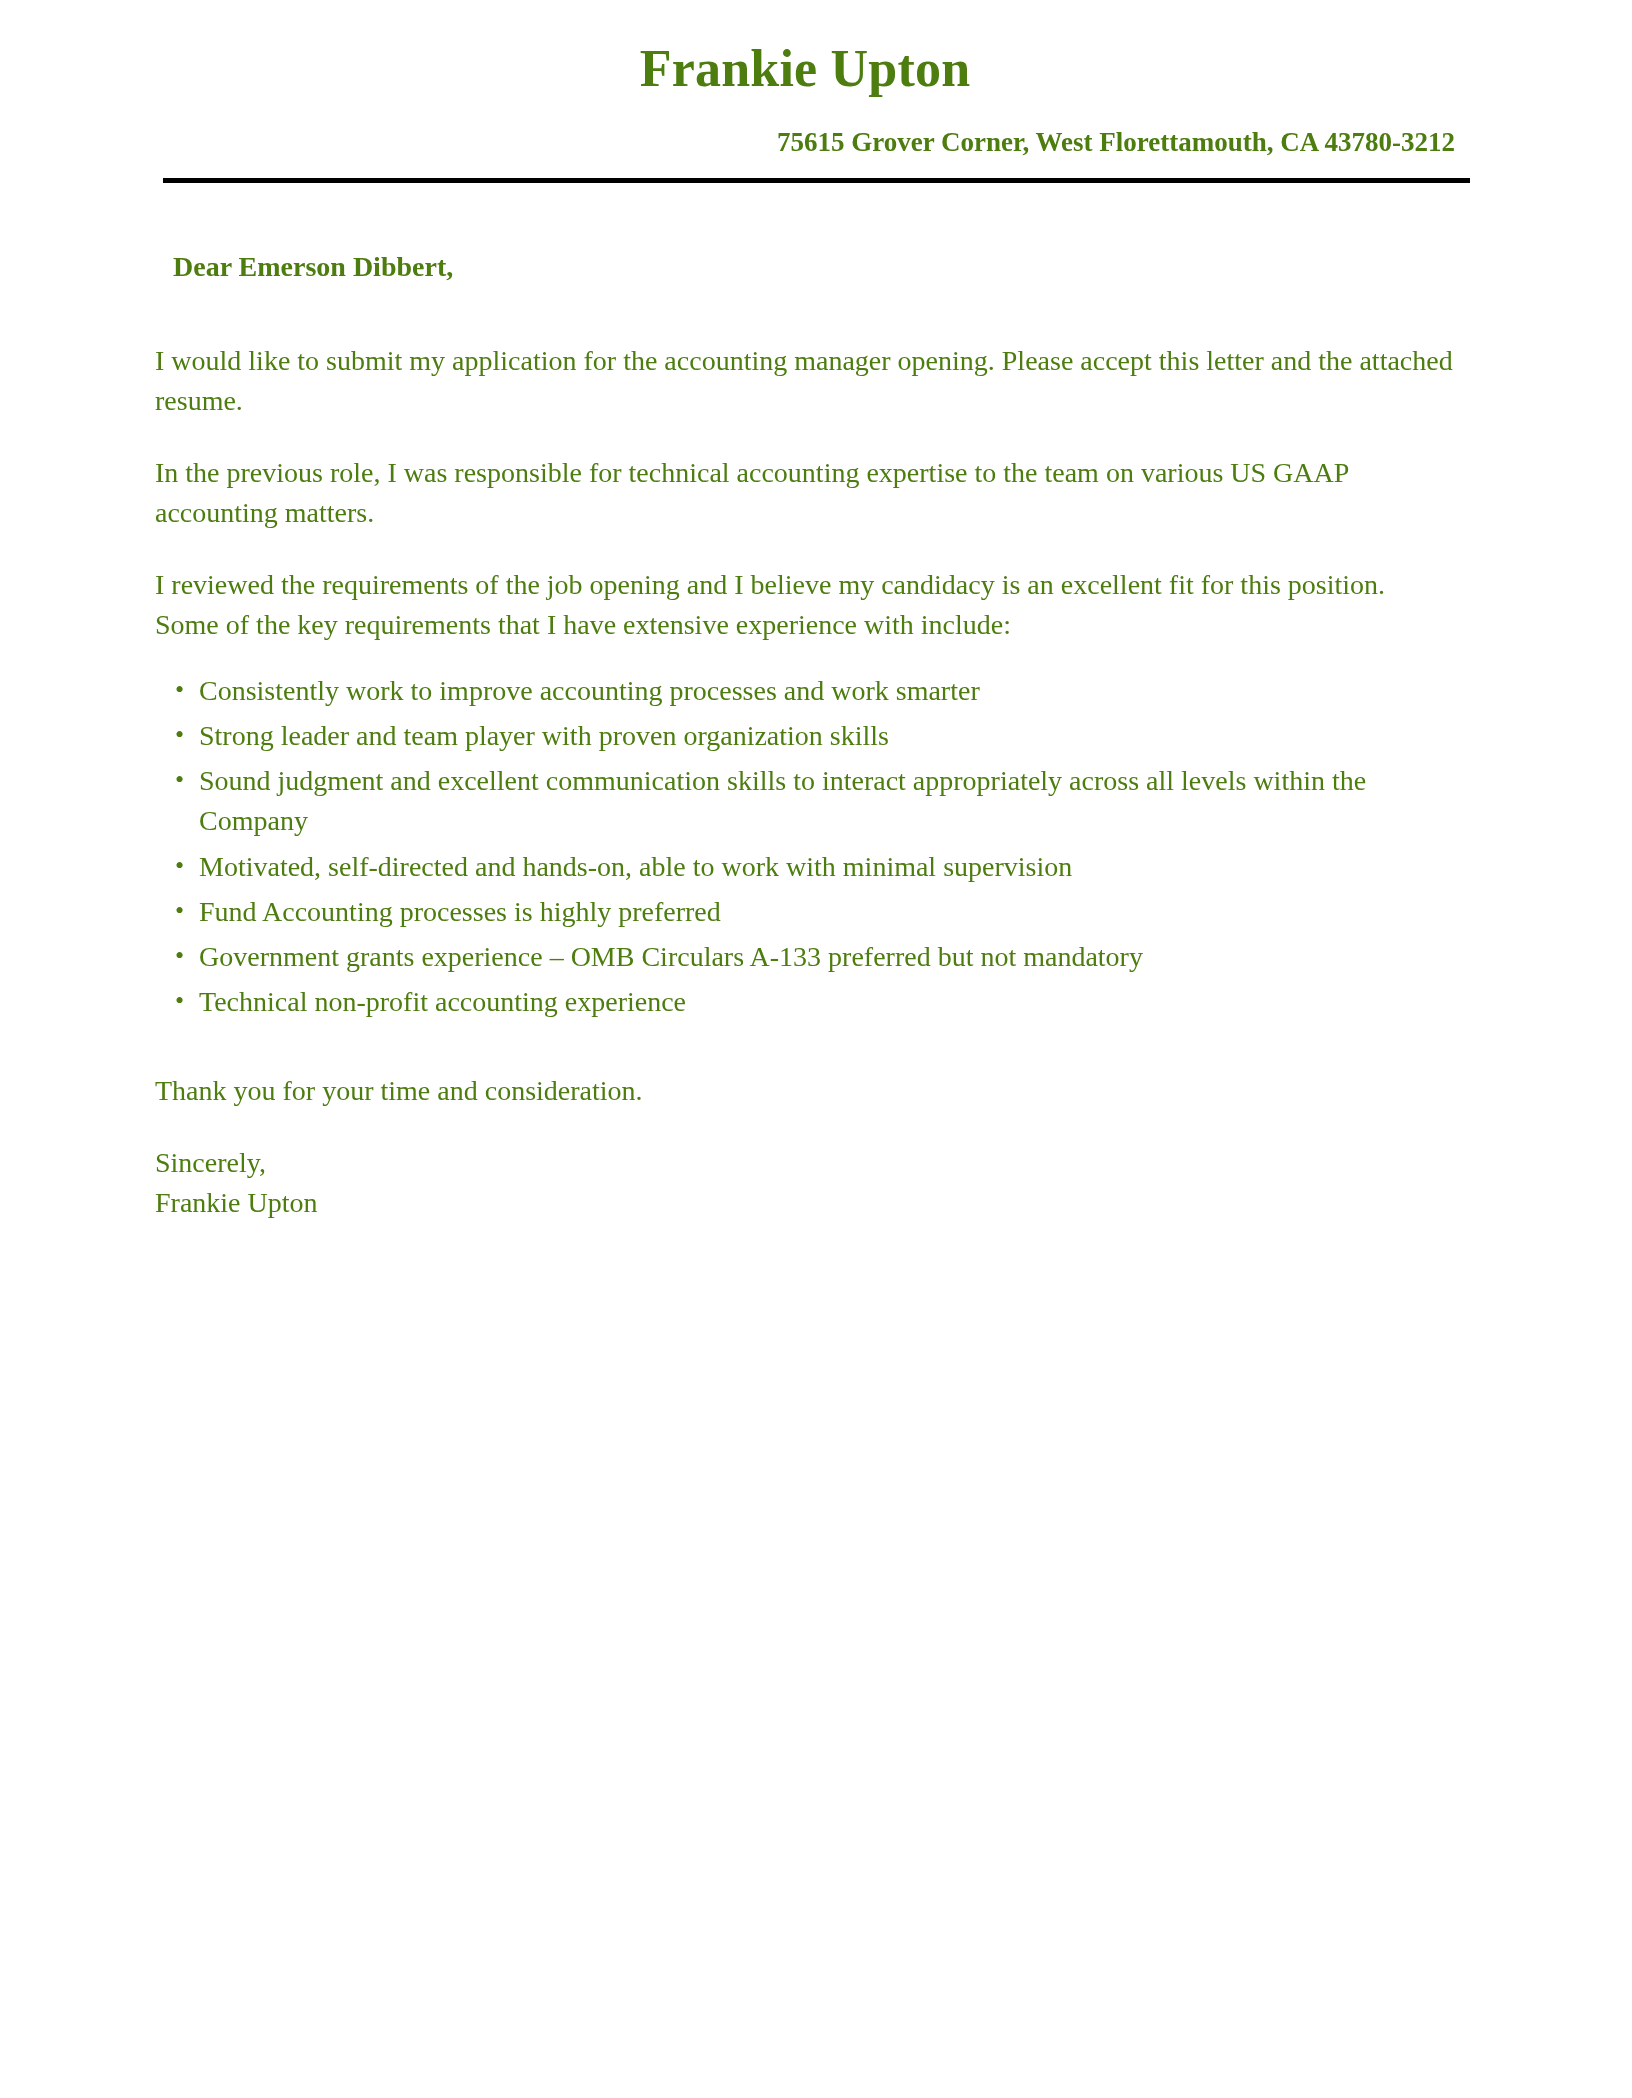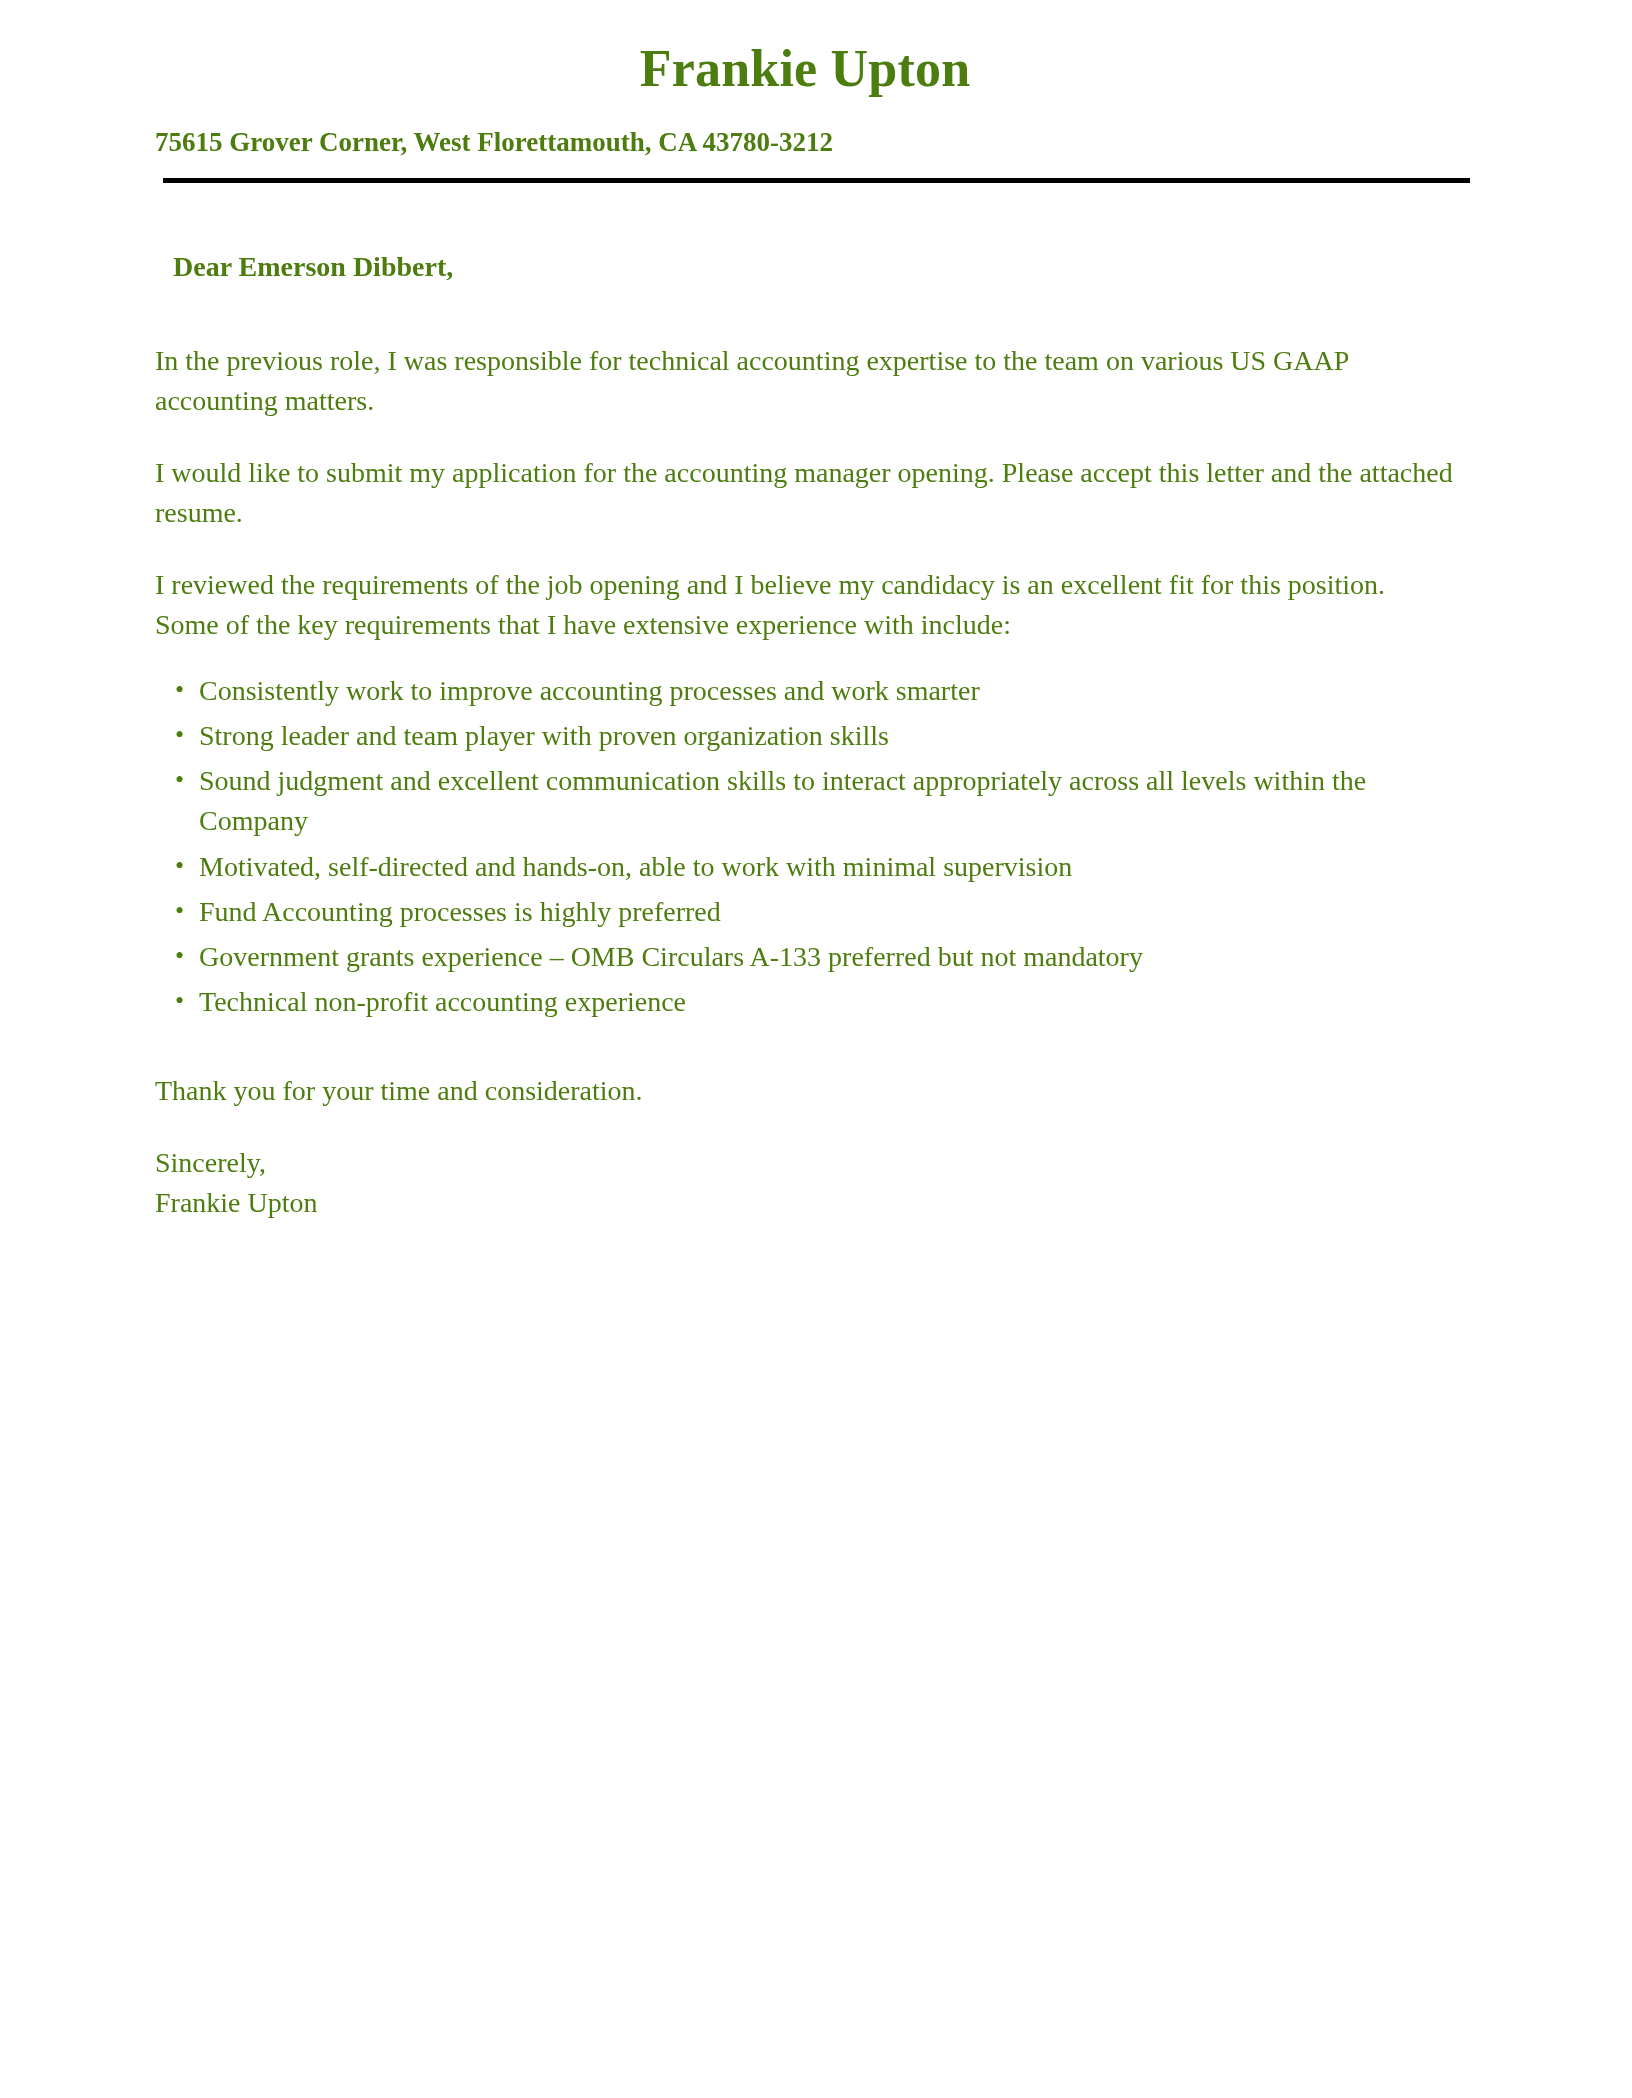--- a/index.html
+++ b/index.html
@@ -41,21 +41,21 @@
     margin: 0;
     text-align: center;
   }
 
   .address-line {
     font-size: 27px;
     font-weight: bold;
     line-height: 1.3;
     margin: 0;
     padding-top: 26px;
-    text-align: left;
+    text-align: right;
   }
 
   .header-rule {
     border: 0;
     border-top: 5px solid #000000;
     margin: 18px 0 0 8px;
     width: 1307px;
     height: 0;
   }
 
@@ -132,23 +132,23 @@
     <header class="letterhead">
       <h1 class="name-heading">Frankie Upton</h1>
       <div class="address-line">75615 Grover Corner, West Florettamouth, CA 43780-3212</div>
       <hr class="header-rule">
     </header>
 
     <section class="body-block">
 
       <div class="salutation">Dear Emerson Dibbert,</div>
 
+      <p class="para">I would like to submit my application for the accounting manager opening. Please accept this letter and the attached resume.</p>
+
       <p class="para">In the previous role, I was responsible for technical accounting expertise to the team on various US GAAP accounting matters.</p>
-
-      <p class="para">I would like to submit my application for the accounting manager opening. Please accept this letter and the attached resume.</p>
 
       <p class="para">I reviewed the requirements of the job opening and I believe my candidacy is an excellent fit for this position. Some of the key requirements that I have extensive experience with include:</p>
 
       <ul class="requirements">
         <li>Consistently work to improve accounting processes and work smarter</li>
         <li>Strong leader and team player with proven organization skills</li>
         <li>Sound judgment and excellent communication skills to interact appropriately across all levels within the Company</li>
         <li>Motivated, self-directed and hands-on, able to work with minimal supervision</li>
         <li>Fund Accounting processes is highly preferred</li>
         <li>Government grants experience – OMB Circulars A-133 preferred but not mandatory</li>

